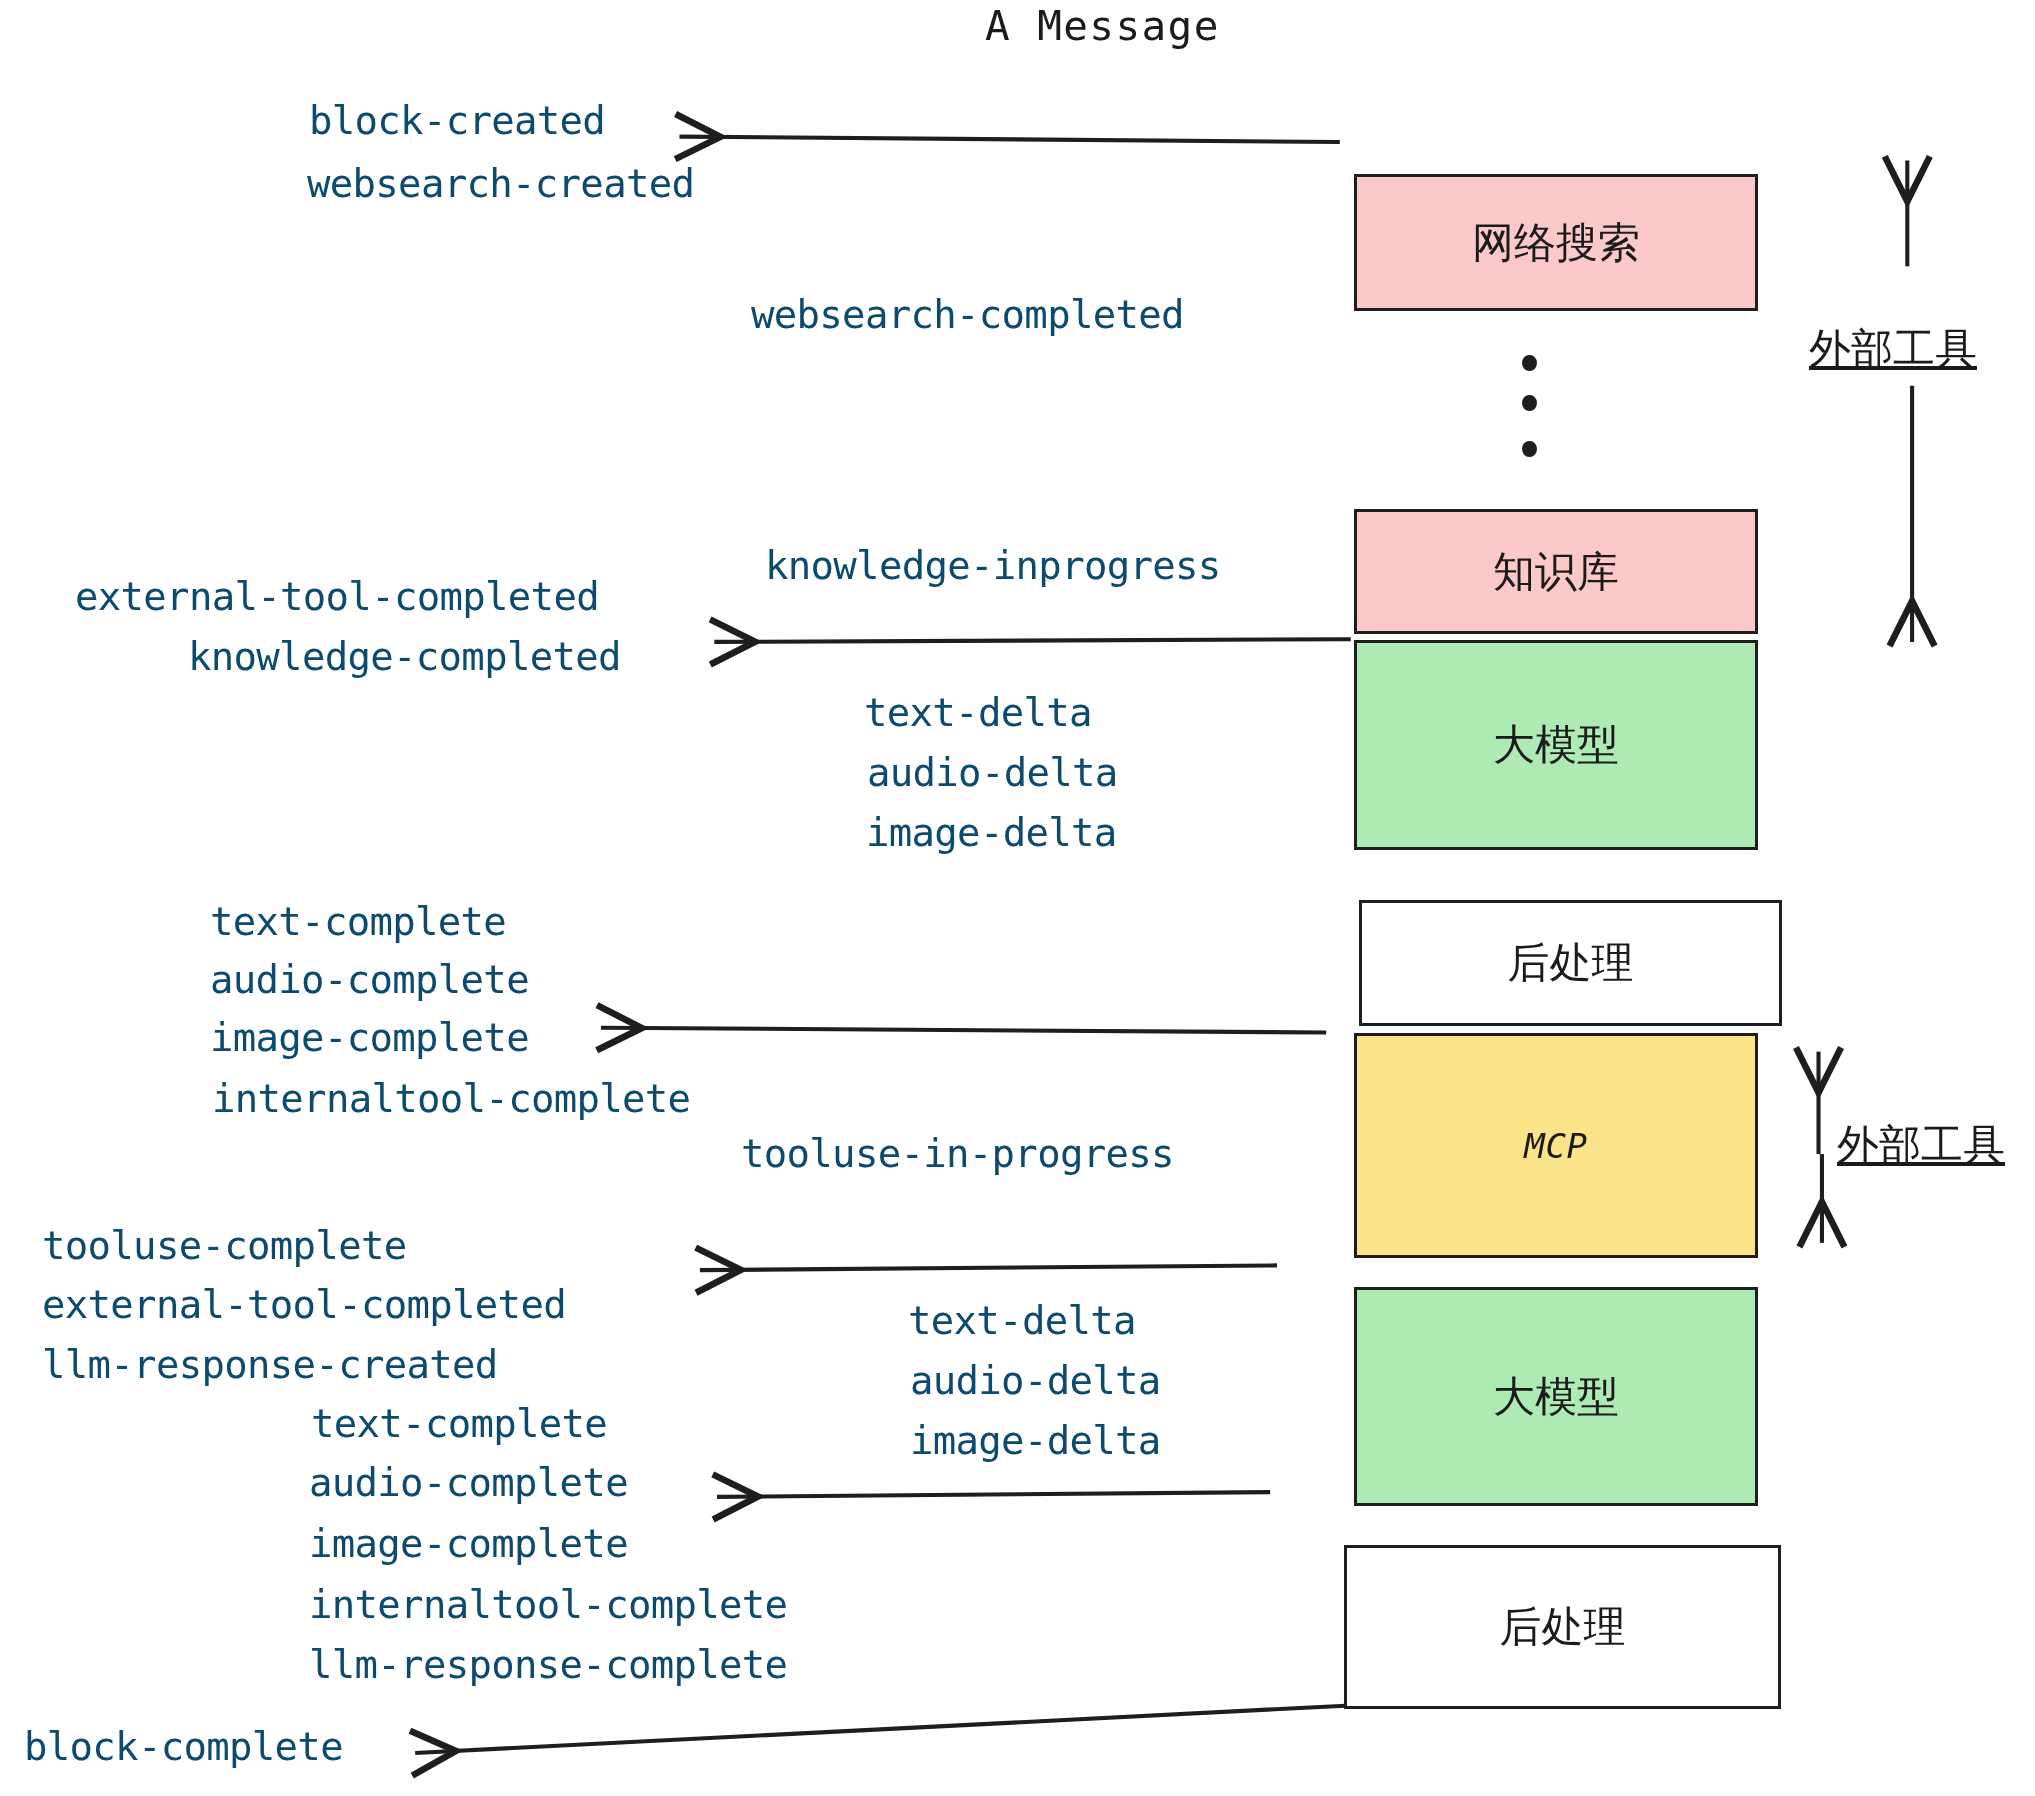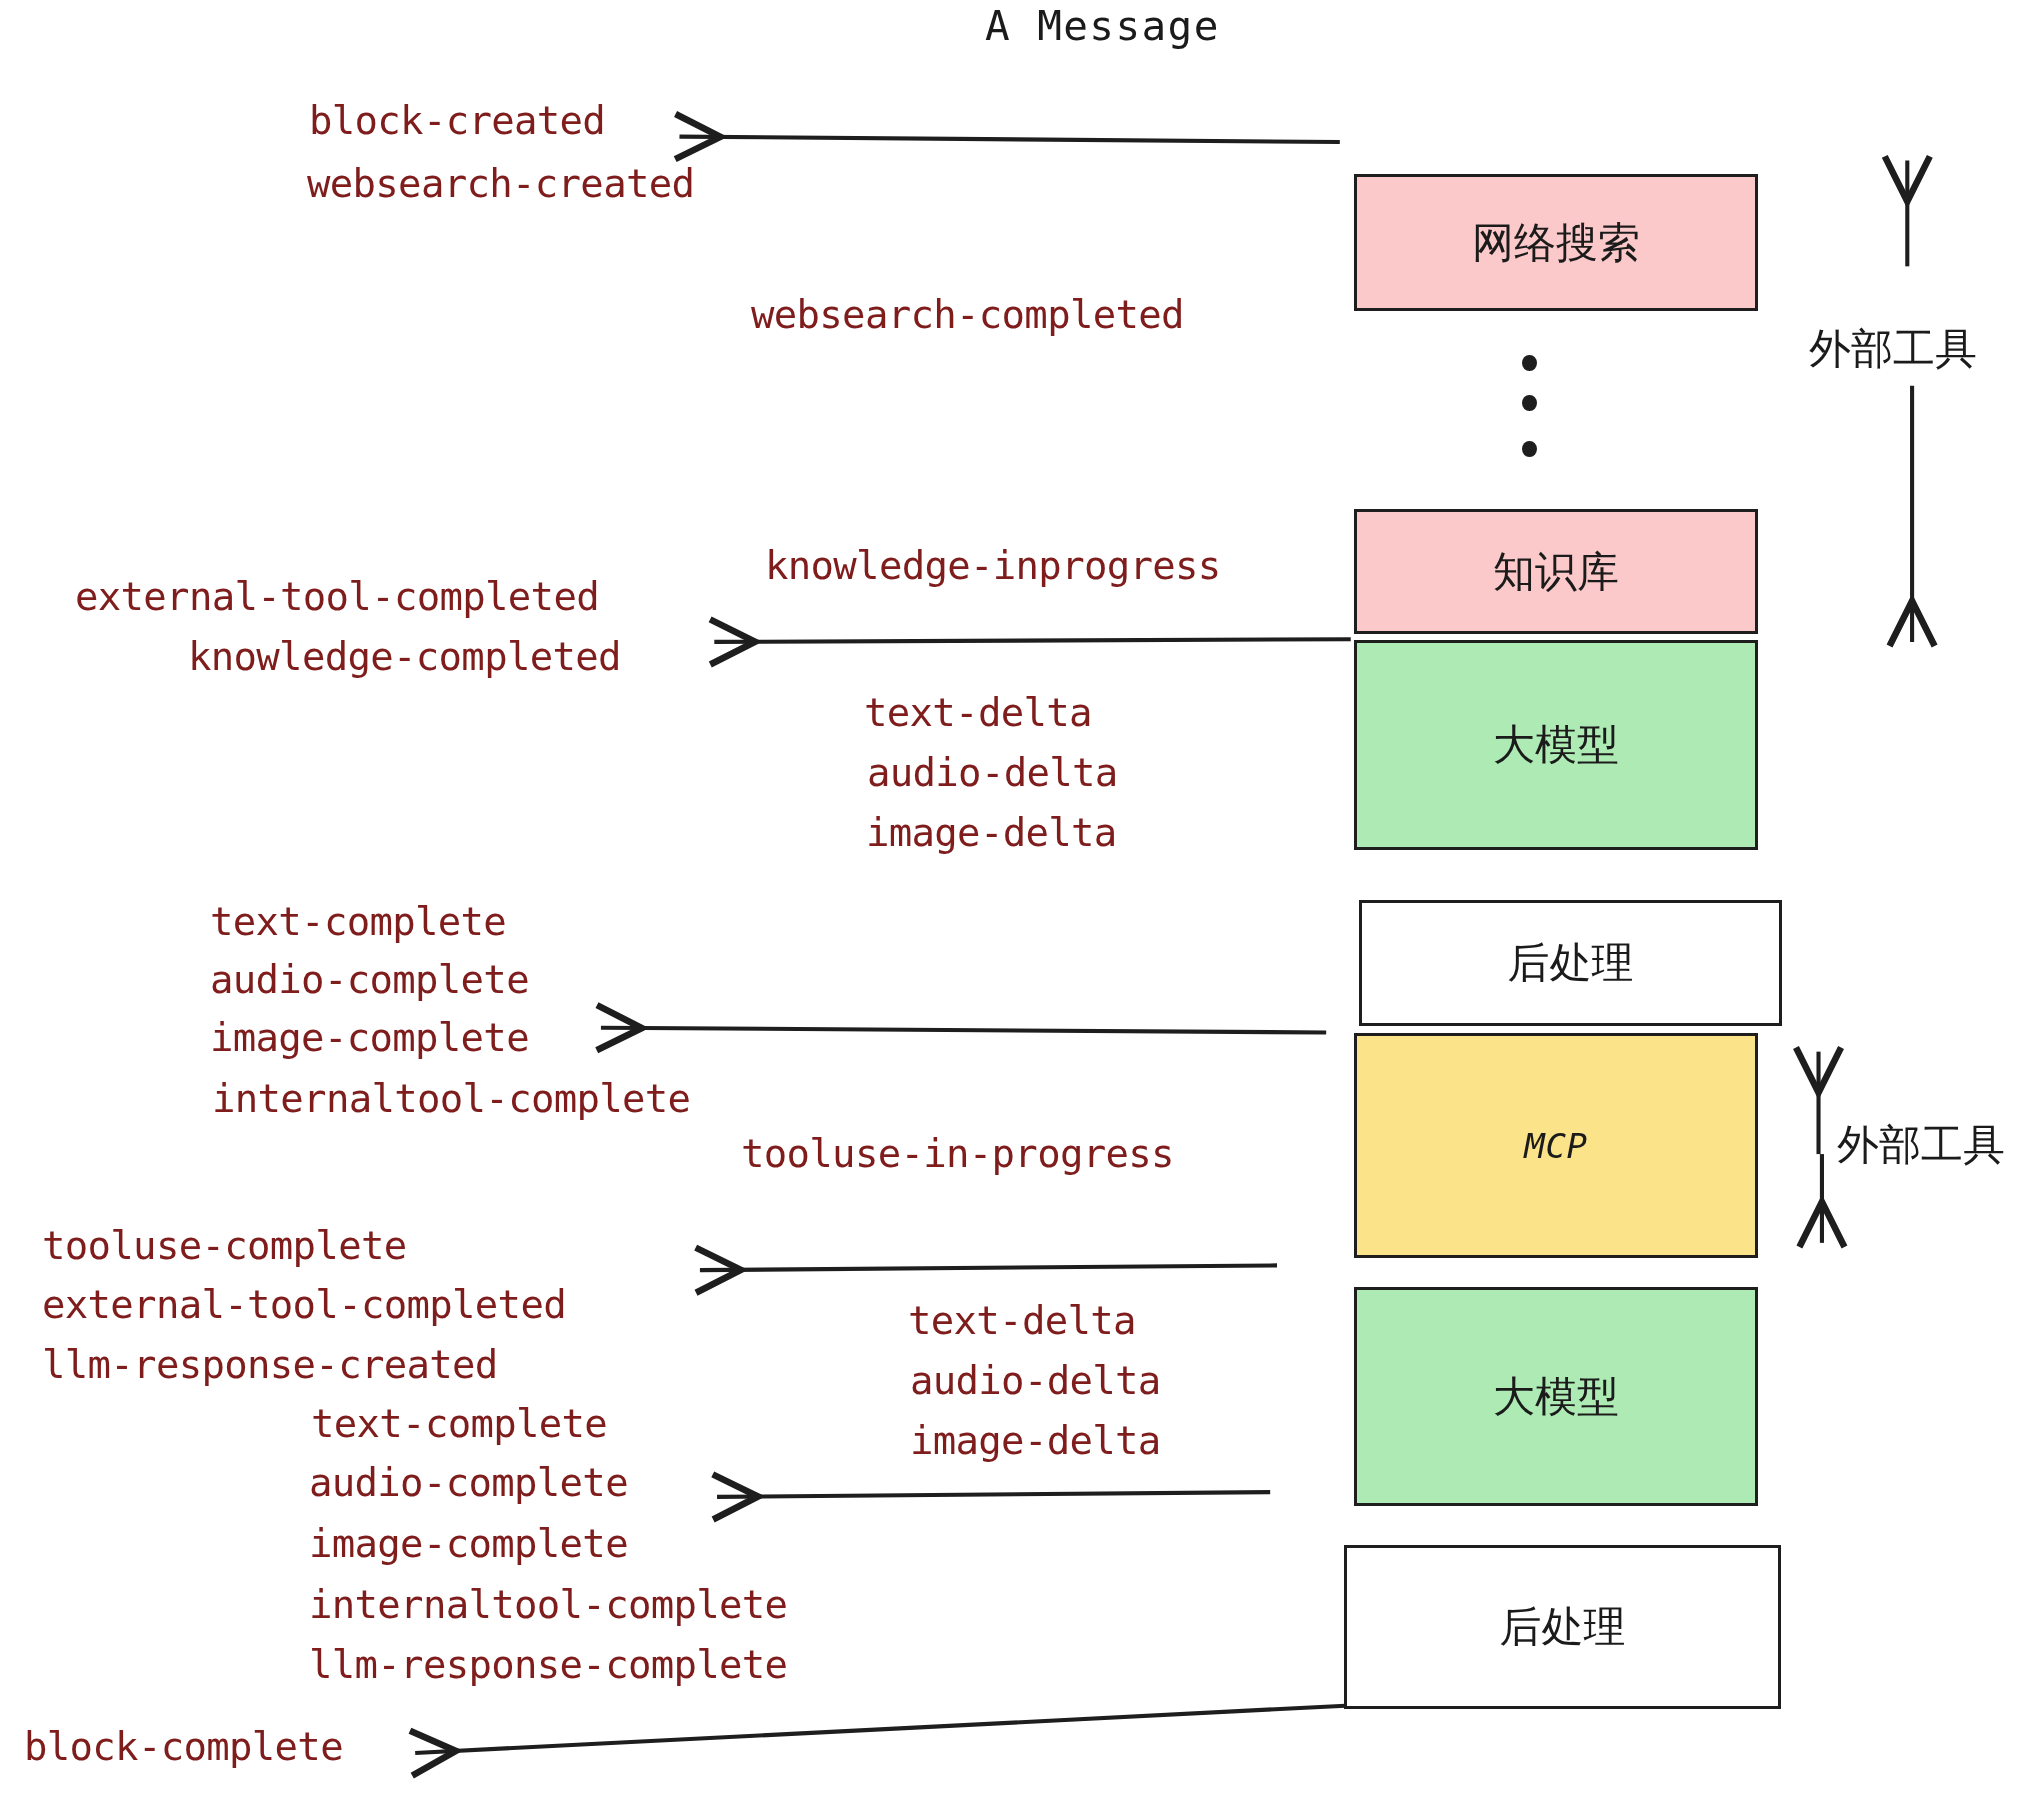--- a/index.html
+++ b/index.html
@@ -11,39 +11,40 @@
     overflow:hidden;
     font-family:"DejaVu Sans Mono","Liberation Mono",monospace;
     color:#1e1e1e;
   }
   .lbl{
     position:absolute;
     white-space:nowrap;
     font-family:"DejaVu Sans Mono","Liberation Mono",monospace;
     font-size:39px;
     letter-spacing:-0.7px;
-    color:#7f1d1d;
+    color:#0c4a6e;
     line-height:1;
   }
   .title{
     position:absolute;
     white-space:nowrap;
     font-family:"DejaVu Sans Mono","Liberation Mono",monospace;
     font-size:41px;
     letter-spacing:1.4px;
     color:#1b1b1b;
     line-height:1;
   }
   .cjk{
     position:absolute;
     white-space:nowrap;
     font-family:"DejaVu Sans","Liberation Sans",sans-serif;
     font-size:42px;
     color:#1b1b1b;
     line-height:1;
+    text-decoration:underline;
   }
   .box{
     position:absolute;
     box-sizing:border-box;
     border:3.4px solid #1e1e1e;
     display:flex;
     align-items:center;
     justify-content:center;
     font-family:"DejaVu Sans","Liberation Sans",sans-serif;
     font-size:42px;

